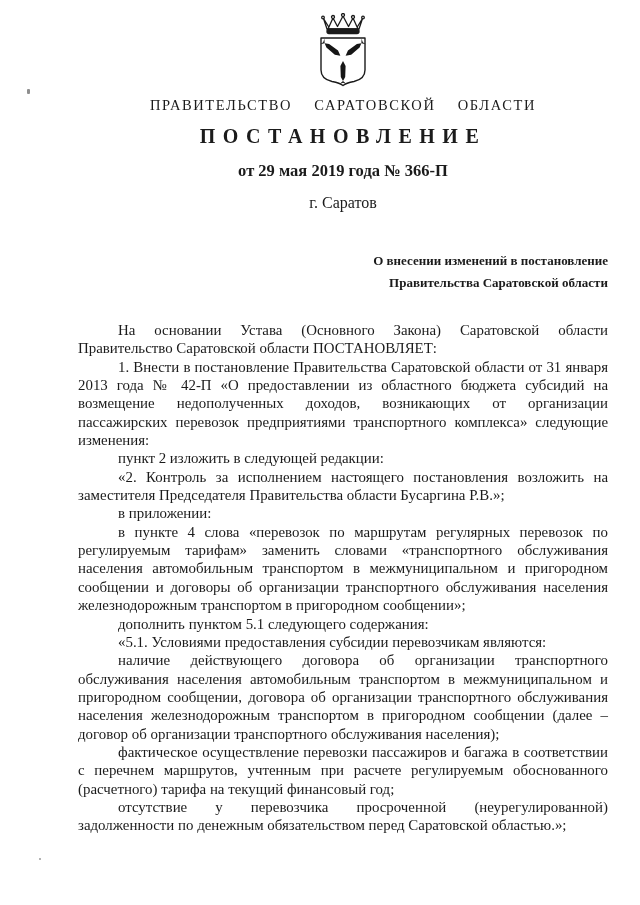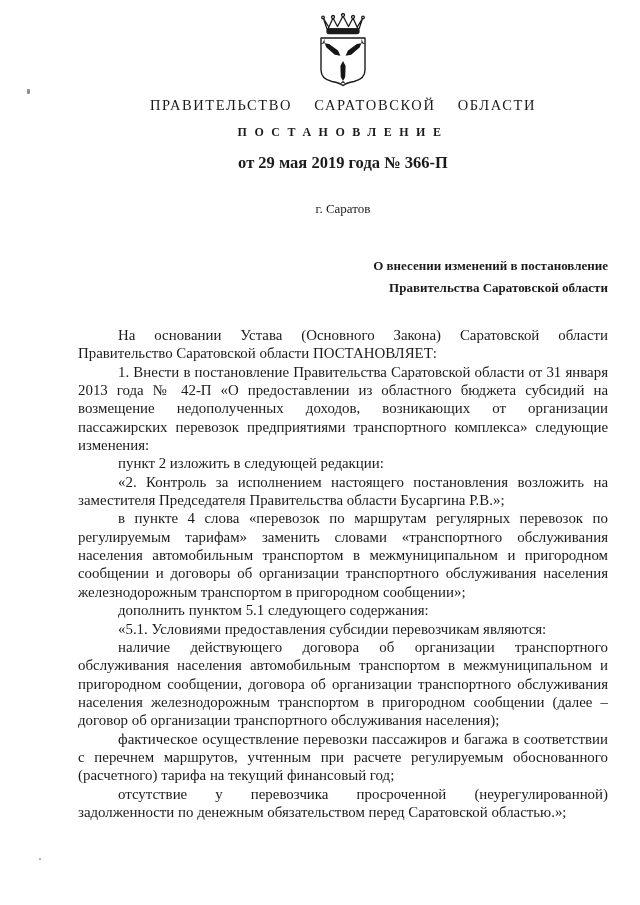--- a/index.html
+++ b/index.html
@@ -17,27 +17,27 @@
   .emblem-wrap { margin-top: 13px; line-height: 0; }
   .org-name {
     margin-top: 6px;
     font-size: 14.5px;
     letter-spacing: 1.6px;
     word-spacing: 17px;
     white-space: nowrap;
   }
   .doc-type {
     margin-top: 11px;
-    font-size: 12px;
+    font-size: 20px;
     font-weight: bold;
     letter-spacing: 7.5px;
     white-space: nowrap;
   }
   .date-line { margin-top: 13px; font-size: 16.5px; font-weight: bold; }
-  .place { margin-top: 28px; font-size: 13px; }
+  .place { margin-top: 13px; font-size: 16px; }
   .title {
     margin-top: 38px;
     font-weight: bold;
     font-size: 13px;
     line-height: 21.5px;
     text-align: right;
   }
   .body-text {
     margin-top: 28px;
     font-size: 14.9px;
@@ -93,20 +93,21 @@
   <div class="title">
     <div>О внесении изменений в постановление</div>
     <div>Правительства Саратовской области</div>
   </div>
 
   <div class="body-text">
     <p>На основании Устава (Основного Закона) Саратовской области Правительство Саратовской области ПОСТАНОВЛЯЕТ:</p>
     <p>1. Внести в постановление Правительства Саратовской области от 31 января 2013 года № 42-П «О предоставлении из областного бюджета субсидий на возмещение недополученных доходов, возникающих от организации пассажирских перевозок предприятиями транспортного комплекса» следующие изменения:</p>
     <p>пункт 2 изложить в следующей редакции:</p>
     <p>«2. Контроль за исполнением настоящего постановления возложить на заместителя Председателя Правительства области Бусаргина Р.В.»;</p>
+    <p>в приложении:</p>
     <p>в пункте 4 слова «перевозок по маршрутам регулярных перевозок по регулируемым тарифам» заменить словами «транспортного обслуживания населения автомобильным транспортом в межмуниципальном и пригородном сообщении и договоры об организации транспортного обслуживания населения железнодорожным транспортом в пригородном сообщении»;</p>
     <p>дополнить пунктом 5.1 следующего содержания:</p>
     <p>«5.1. Условиями предоставления субсидии перевозчикам являются:</p>
     <p>наличие действующего договора об организации транспортного обслуживания населения автомобильным транспортом в межмуниципальном и пригородном сообщении, договора об организации транспортного обслуживания населения железнодорожным транспортом в пригородном сообщении (далее – договор об организации транспортного обслуживания населения);</p>
     <p>фактическое осуществление перевозки пассажиров и багажа в соответствии с перечнем маршрутов, учтенным при расчете регулируемым обоснованного (расчетного) тарифа на текущий финансовый год;</p>
     <p>отсутствие у перевозчика просроченной (неурегулированной) задолженности по денежным обязательством перед Саратовской областью.»;</p>
   </div>
 
 </div>
 

